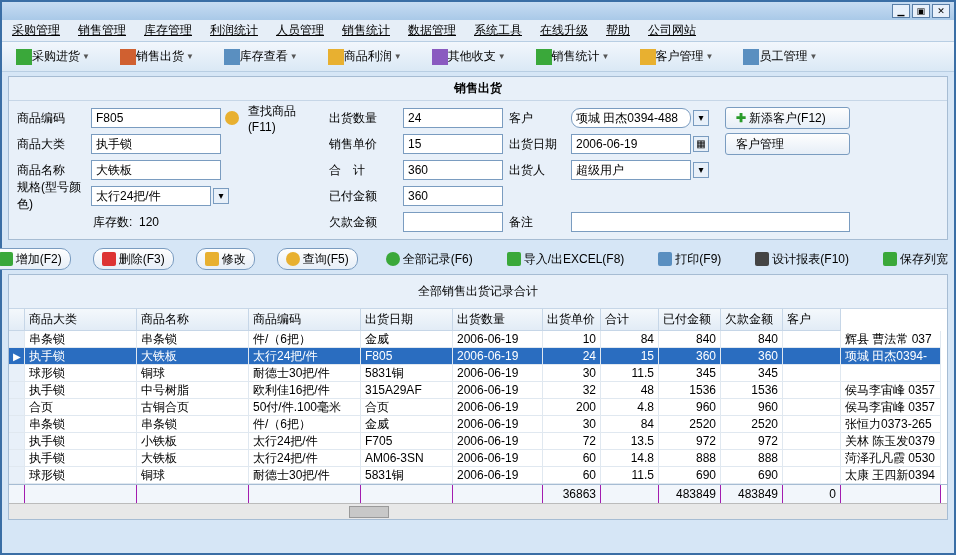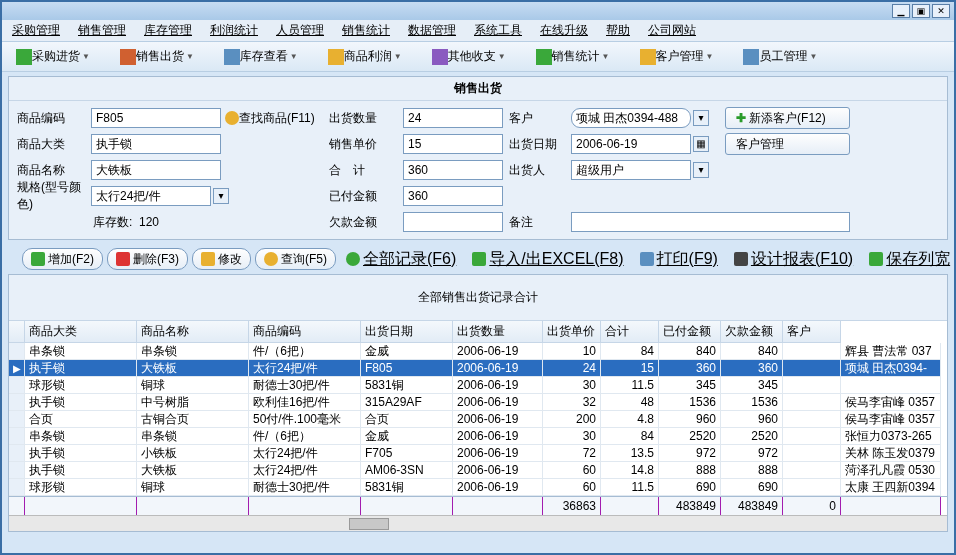--- a/index.html
+++ b/index.html
@@ -21,37 +21,37 @@
 .toolbtn .arr { font-size: 8px; color: #555; margin-left: 2px; }
 
 
 .panel { margin: 4px 6px; border: 1px solid #a6bcd3; background: #e8f0f9; }
 .panel-title { text-align: center; font-weight: bold; padding: 3px 0; color: #000; background: #e8f0f9; border-bottom: 1px solid #c6d6e7; font-size: 12px; }
 .form-grid { display: grid; grid-template-columns: 72px 130px 98px 72px 100px 60px 150px 125px; grid-auto-rows: 26px; align-items: center; padding: 4px 6px; gap: 0 4px; }
 .lbl { text-align: left; padding: 0 2px; color: #000; }
 .inp { height: 20px; border: 1px solid #7a9cc0; background: #fff; padding: 0 4px; font-size: 12px; width: 100%; }
 .btn-small { height: 22px; padding: 0 10px; border: 1px solid #7a9cc0; background: linear-gradient(#fefefe,#e6eef7); border-radius: 3px; cursor: pointer; font-size: 12px; display: inline-flex; align-items: center; gap: 3px; }
 .btn-small .plus { color: #2a9b2a; font-weight: bold; }
-.searchbtn { font-size: 12px; display: flex; align-items: center; gap: 0; cursor: pointer; }
+.searchbtn { font-size: 12px; display: flex; align-items: center; gap: 9px; cursor: pointer; }
 .clr-field { display: flex; align-items: center; gap: 2px; }
 .clr-field .xbtn { width: 16px; height: 16px; border: 1px solid #7a9cc0; background: #e8f0f9; font-size: 10px; line-height: 14px; text-align: center; cursor: pointer; }
 
 
-.action-row { display: flex; align-items: center; gap: 4px; padding: 4px 20px; flex-wrap: nowrap; }
+.action-row { display: flex; align-items: center; gap: 22px; padding: 4px 0; flex-wrap: nowrap; justify-content: flex-end; }
 .actbtn { height: 22px; padding: 0 8px; border: 1px solid #7a9cc0; background: linear-gradient(#fefefe,#e6eef7); border-radius: 10px; cursor: pointer; font-size: 12px; display: inline-flex; align-items: center; gap: 3px; white-space: nowrap; }
-.flatbtn { height: 22px; padding: 0 6px; cursor: pointer; font-size: 16px; display: inline-flex; align-items: center; gap: 3px; white-space: nowrap; text-decoration: underline; }
+.flatbtn { height: 22px; padding: 0 6px; cursor: pointer; font-size: 12px; display: inline-flex; align-items: center; gap: 3px; white-space: nowrap; }
 .ico { width: 14px; height: 14px; display: inline-block; border-radius: 2px; }
 .ico-add { background: #3aa83a; } .ico-del { background: #d33; } .ico-edit { background: #e8b030; }
 .ico-srch { background: #e8b030; border-radius: 50%; } .ico-all { background: #3aa83a; border-radius: 50%; }
 .ico-pay { background: #e8b030; } .ico-excel { background: #3aa83a; } .ico-print { background: #5a8fc0; }
 .ico-design { background: #444; } .ico-save { background: #3aa83a; }
 
 
 .table-wrap { margin: 0 6px; border: 1px solid #a6bcd3; background: #fff; }
-.table-title { text-align: center; background: #e8f0f9; padding: 14px 0; font-size: 12px; border-bottom: 1px solid #c6d6e7; }
+.table-title { text-align: center; background: #e8f0f9; padding: 8px 0; font-size: 12px; border-bottom: 1px solid #c6d6e7; }
 .grid { font-size: 12px; }
 .grid-head, .grid-row { display: grid; grid-template-columns: 16px 112px 112px 112px 92px 90px 58px 58px 62px 62px 58px 100px; }
 .grid-head > div { background: linear-gradient(#f4f8fc,#e2ecf6); border-right: 1px solid #c6d6e7; border-bottom: 1px solid #c6d6e7; padding: 2px 4px; white-space: nowrap; overflow: hidden; }
 .grid-row > div { border-right: 1px solid #e0e8f0; border-bottom: 1px solid #e0e8f0; padding: 1px 4px; white-space: nowrap; overflow: hidden; height: 17px; line-height: 15px; }
 .grid-row.sel > div { background: #2a6dc0; color: #fff; }
 .grid-row .rnum { text-align: right; }
 .grid-sum { display: grid; grid-template-columns: 16px 112px 112px 112px 92px 90px 58px 58px 62px 62px 58px 100px; border-top: 1px solid #a6bcd3; }
 .grid-sum > div { background: #f2f6fb; padding: 2px 4px; text-align: right; border-right: 1px solid #a21caf; height: 18px; }
 .hscroll { height: 16px; background: #e8e8e8; border-top: 1px solid #bbb; position: relative; }
 .hscroll .thumb { position: absolute; left: 340px; top: 2px; width: 40px; height: 12px; background: #c8c8c8; border: 1px solid #999; }

